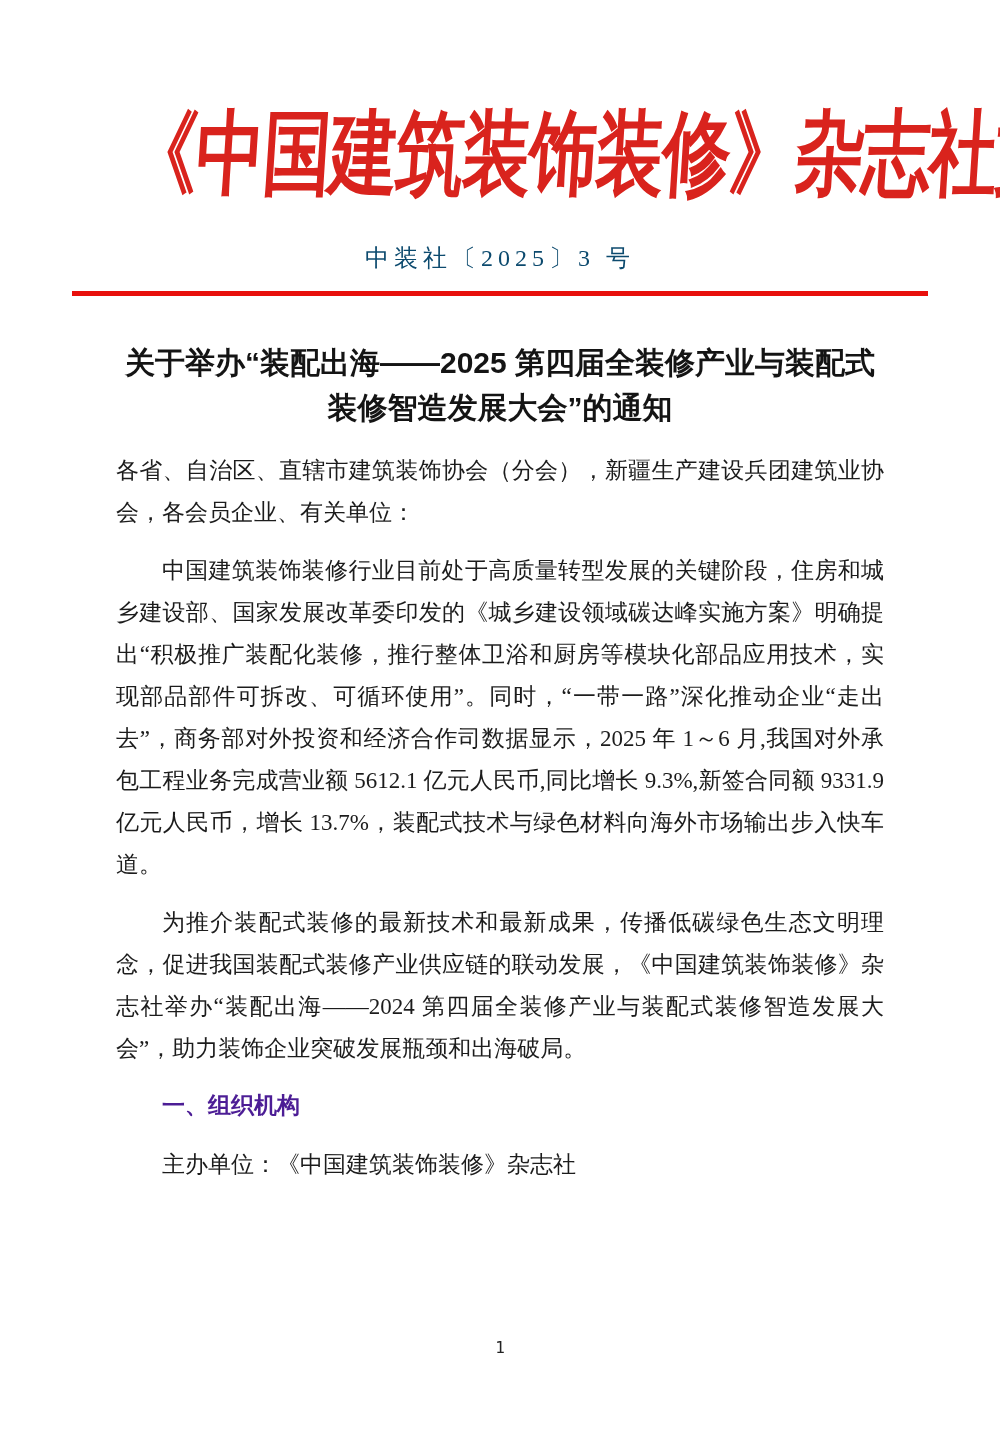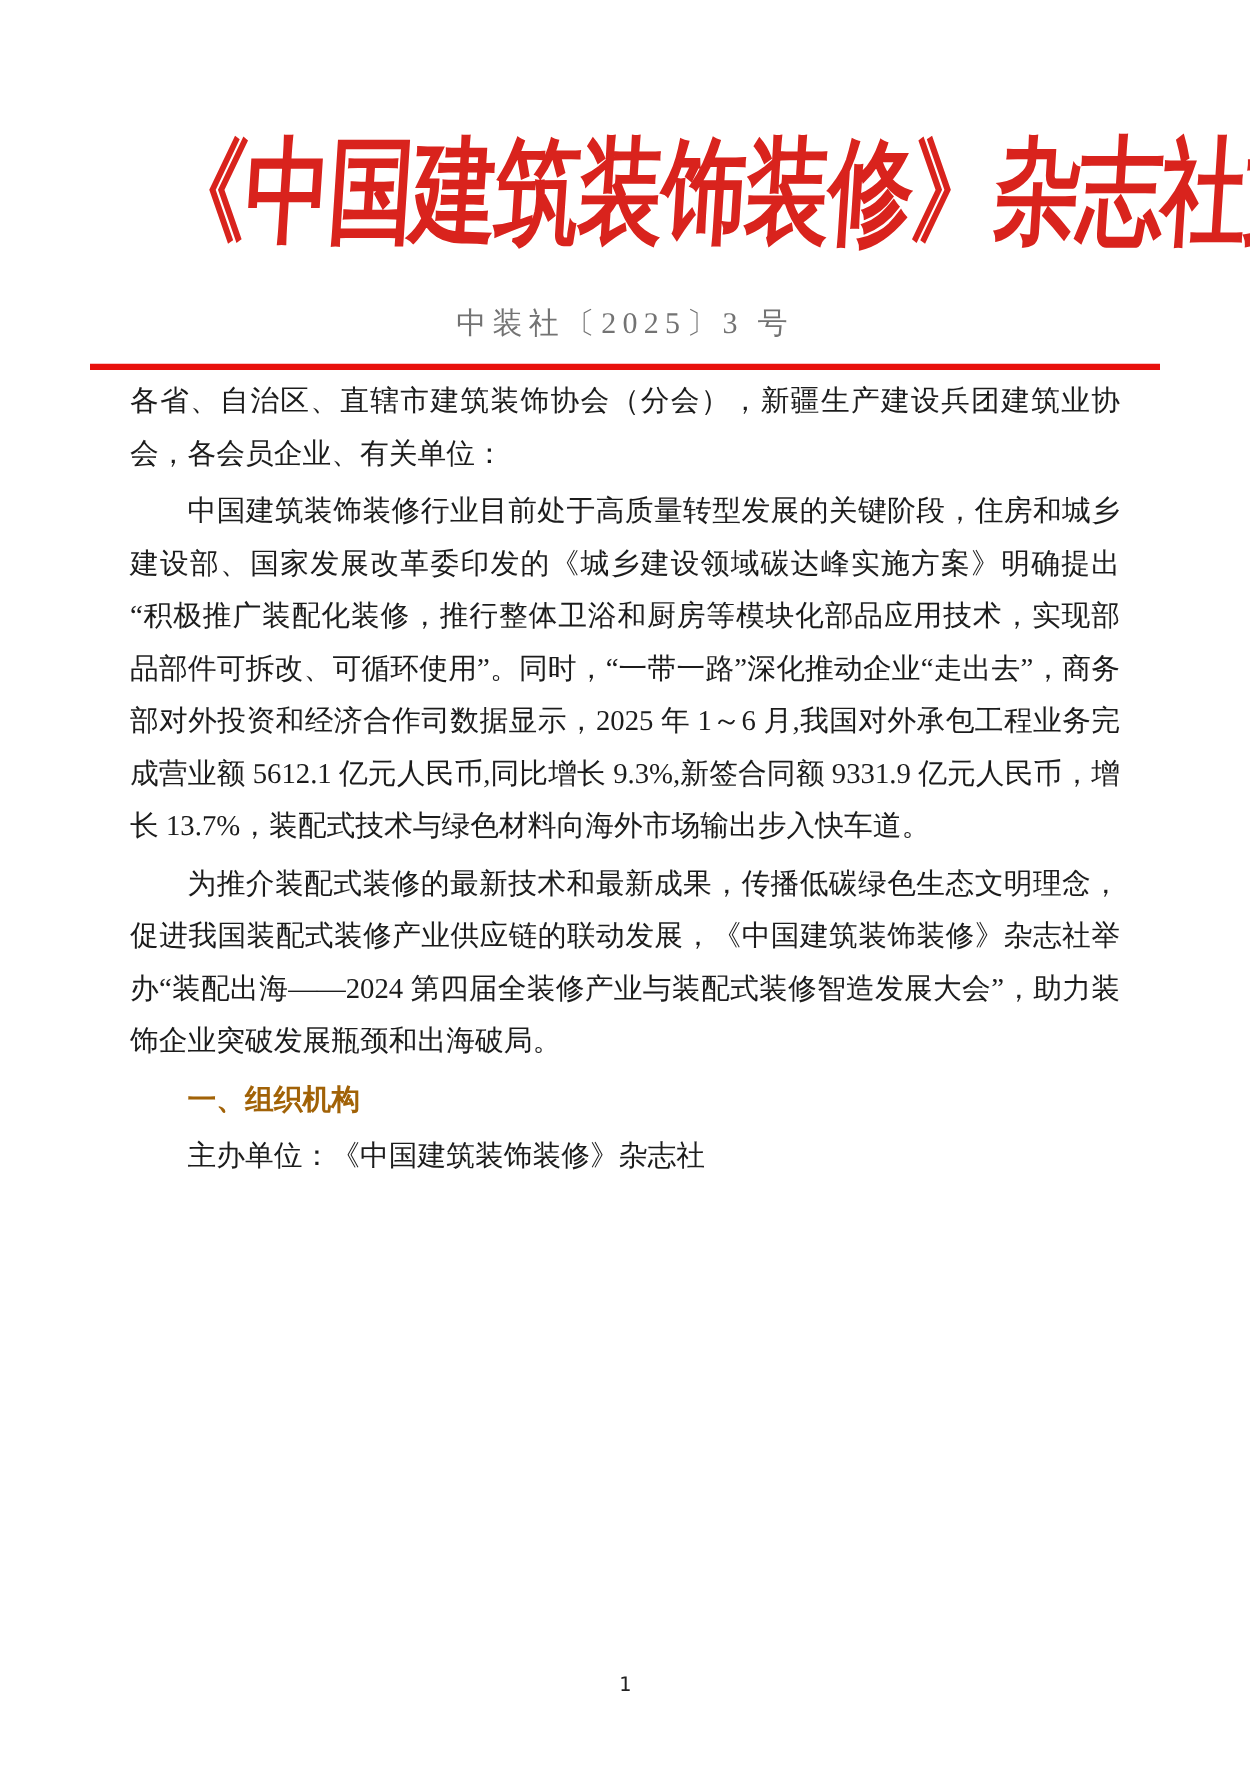--- a/index.html
+++ b/index.html
@@ -26,21 +26,21 @@
     letter-spacing: -2px;
     transform: scaleX(0.74) skewX(-5deg);
     transform-origin: 50% 50%;
     font-family: "Liberation Serif", "DejaVu Serif", serif;
   }
   .doc-number {
     margin-top: 32px;
     text-align: center;
     font-size: 24px;
     letter-spacing: 5px;
-    color: #737373;
+    color: #0c4a6e;
   }
   .red-rule {
     border: none;
     height: 5px;
     background: #e8100c;
     margin: 17px 72px 0 72px;
   }
   .notice-title {
     margin: 44px 55px 20px 55px;
     text-align: center;
@@ -50,26 +50,26 @@
     line-height: 45px;
     color: #141414;
   }
   .body-text {
     margin: 0 100px;
     font-size: 23px;
     line-height: 42px;
     text-align: justify;
     color: #1c1c1c;
   }
-  .body-text p { margin: 4px; }
+  .body-text p { margin: 16px; }
   .indent { text-indent: 2em; }
   .section-heading {
-    font-family: Liberation Sans, sans-serif;
+    font-family: Liberation Mono, monospace;
     font-weight: bold;
-    color: #a16207;
+    color: #4c1d95;
   }
   .page-number {
     position: absolute;
     left: 0;
     right: 0;
     bottom: 74px;
     text-align: center;
     font-size: 16px;
     color: #222;
     font-family: "DejaVu Sans Mono", monospace;
@@ -79,20 +79,24 @@
 <body>
 
 <div class="page">
 
   <h1 class="masthead">《中国建筑装饰装修》杂志社文件</h1>
 
   <div class="doc-number">中装社〔2025〕3 号</div>
 
   <hr class="red-rule">
 
+  <h2 class="notice-title">
+    <span>关于举办“装配出海——2025 第四届全装修产业与装配式</span><br>
+    <span>装修智造发展大会”的通知</span>
+  </h2>
 
   <div class="body-text">
     <p class="salutation">各省、自治区、直辖市建筑装饰协会（分会），新疆生产建设兵团建筑业协会，各会员企业、有关单位：</p>
 
     <p class="indent">中国建筑装饰装修行业目前处于高质量转型发展的关键阶段，住房和城乡建设部、国家发展改革委印发的《城乡建设领域碳达峰实施方案》明确提出“积极推广装配化装修，推行整体卫浴和厨房等模块化部品应用技术，实现部品部件可拆改、可循环使用”。同时，“一带一路”深化推动企业“走出去”，商务部对外投资和经济合作司数据显示，2025 年 1～6 月,我国对外承包工程业务完成营业额 5612.1 亿元人民币,同比增长 9.3%,新签合同额 9331.9 亿元人民币，增长 13.7%，装配式技术与绿色材料向海外市场输出步入快车道。</p>
 
     <p class="indent">为推介装配式装修的最新技术和最新成果，传播低碳绿色生态文明理念，促进我国装配式装修产业供应链的联动发展，《中国建筑装饰装修》杂志社举办“装配出海——2024 第四届全装修产业与装配式装修智造发展大会”，助力装饰企业突破发展瓶颈和出海破局。</p>
 
     <p class="indent section-heading">一、组织机构</p>
 

